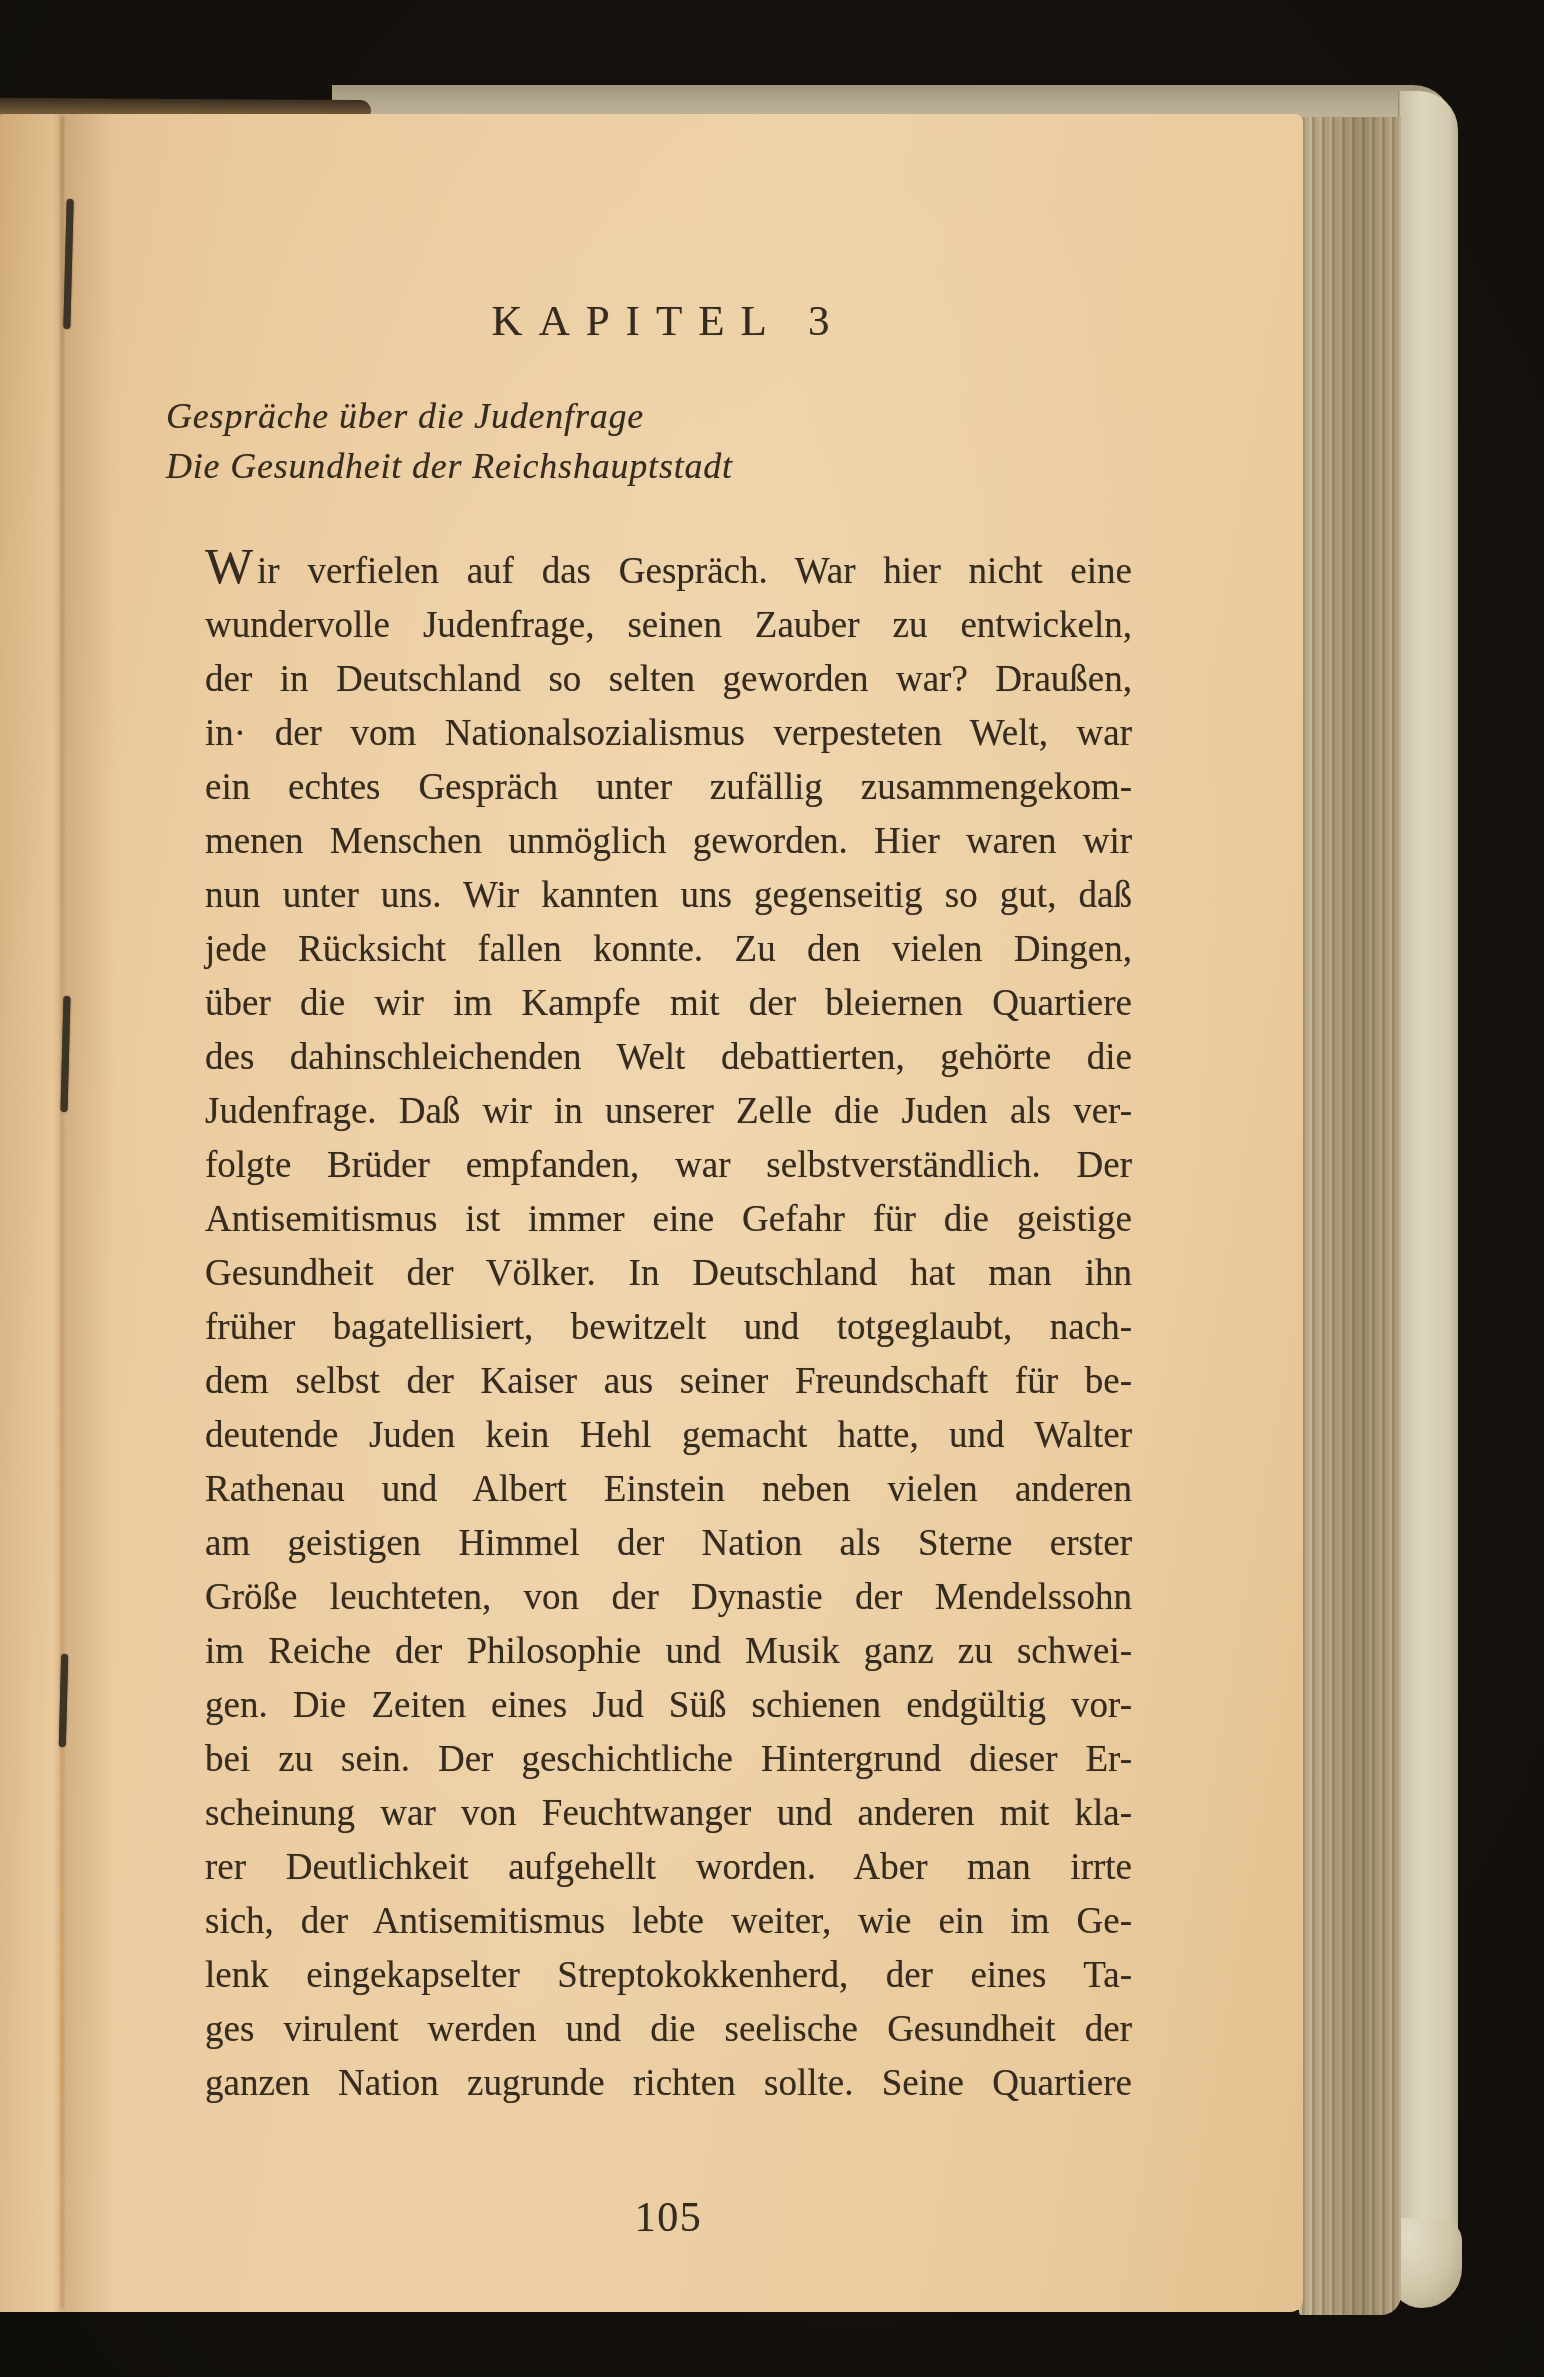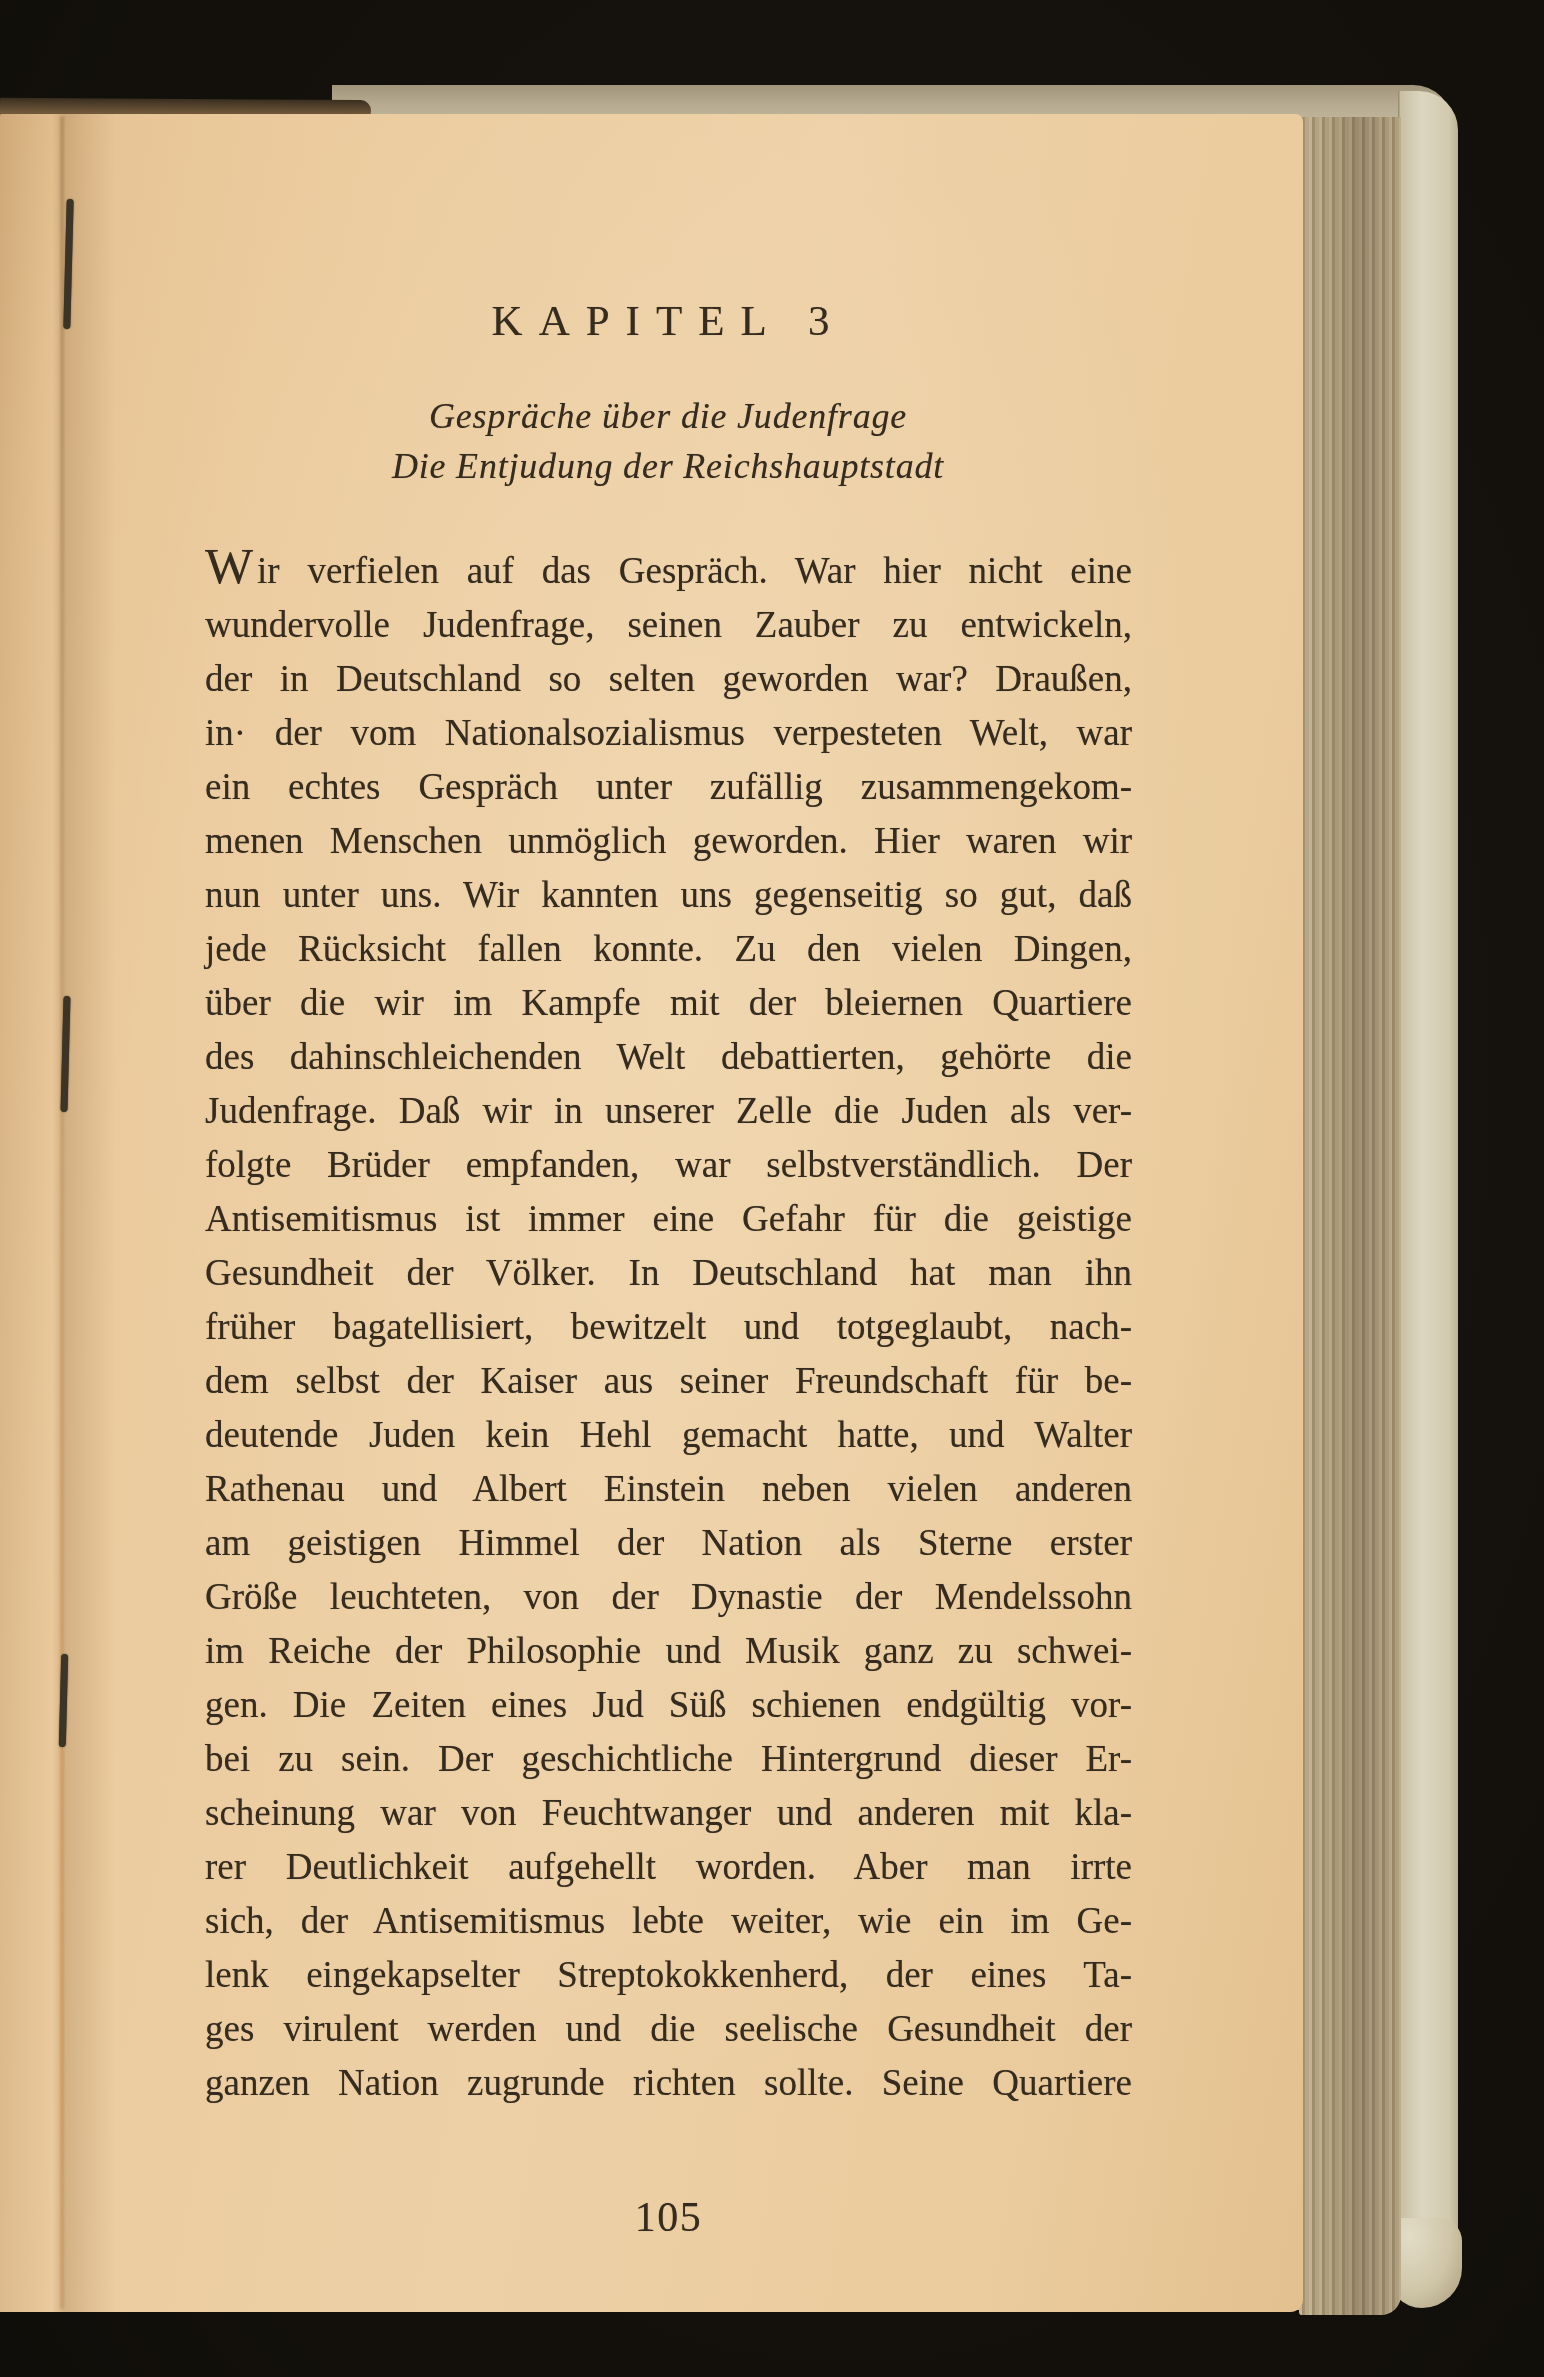--- a/index.html
+++ b/index.html
@@ -68,21 +68,21 @@
   .stitch.s2{left:62px;top:996px;height:116px;}
   .stitch.s3{left:60px;top:1654px;height:93px;}
 
   
   .ink{color:#352b1e;text-shadow:0 0 0.8px rgba(53,43,30,.45);}
   .chapter{
     position:absolute;left:205px;top:296px;width:927px;text-align:center;
     font-size:43px;letter-spacing:16px;white-space:nowrap;
   }
   .subtitle{
-    position:absolute;left:166px;width:1004px;text-align:center;
+    position:absolute;left:166px;width:1004px;text-align:left;
     font-size:36px;font-style:italic;letter-spacing:0.8px;white-space:nowrap;
   }
   .subtitle.l1{top:395px;}
   .subtitle.l2{top:445px;}
   .bodytext{
     position:absolute;left:205px;top:544px;width:927px;
     font-size:37px;line-height:54px;
   }
   .bodytext .line{
     text-align:justify;text-align-last:justify;text-justify:inter-word;
@@ -110,21 +110,21 @@
 
   <div class="page"></div>
   <div class="gutter-shade"></div>
   <div class="crease"></div>
   <div class="stitch s1"></div>
   <div class="stitch s2"></div>
   <div class="stitch s3"></div>
 
   <div class="chapter ink">KAPITEL 3</div>
   <div class="subtitle l1 ink">Gespräche über die Judenfrage</div>
-  <div class="subtitle l2 ink">Die Entjudung der Reichshauptstadt</div>
+  <div class="subtitle l2 ink">Die Gesundheit der Reichshauptstadt</div>
 
   <div class="bodytext ink">
     <div class="line"><span class="dropcap">W</span><span>ir verfielen auf das Gespräch. War hier nicht eine</span></div>
     <div class="line">wundervolle Judenfrage, seinen Zauber zu entwickeln,</div>
     <div class="line">der in Deutschland so selten geworden war? Draußen,</div>
     <div class="line">in· der vom Nationalsozialismus verpesteten Welt, war</div>
     <div class="line">ein echtes Gespräch unter zufällig zusammengekom-</div>
     <div class="line">menen Menschen unmöglich geworden. Hier waren wir</div>
     <div class="line">nun unter uns. Wir kannten uns gegenseitig so gut, daß</div>
     <div class="line">jede Rücksicht fallen konnte. Zu den vielen Dingen,</div>

